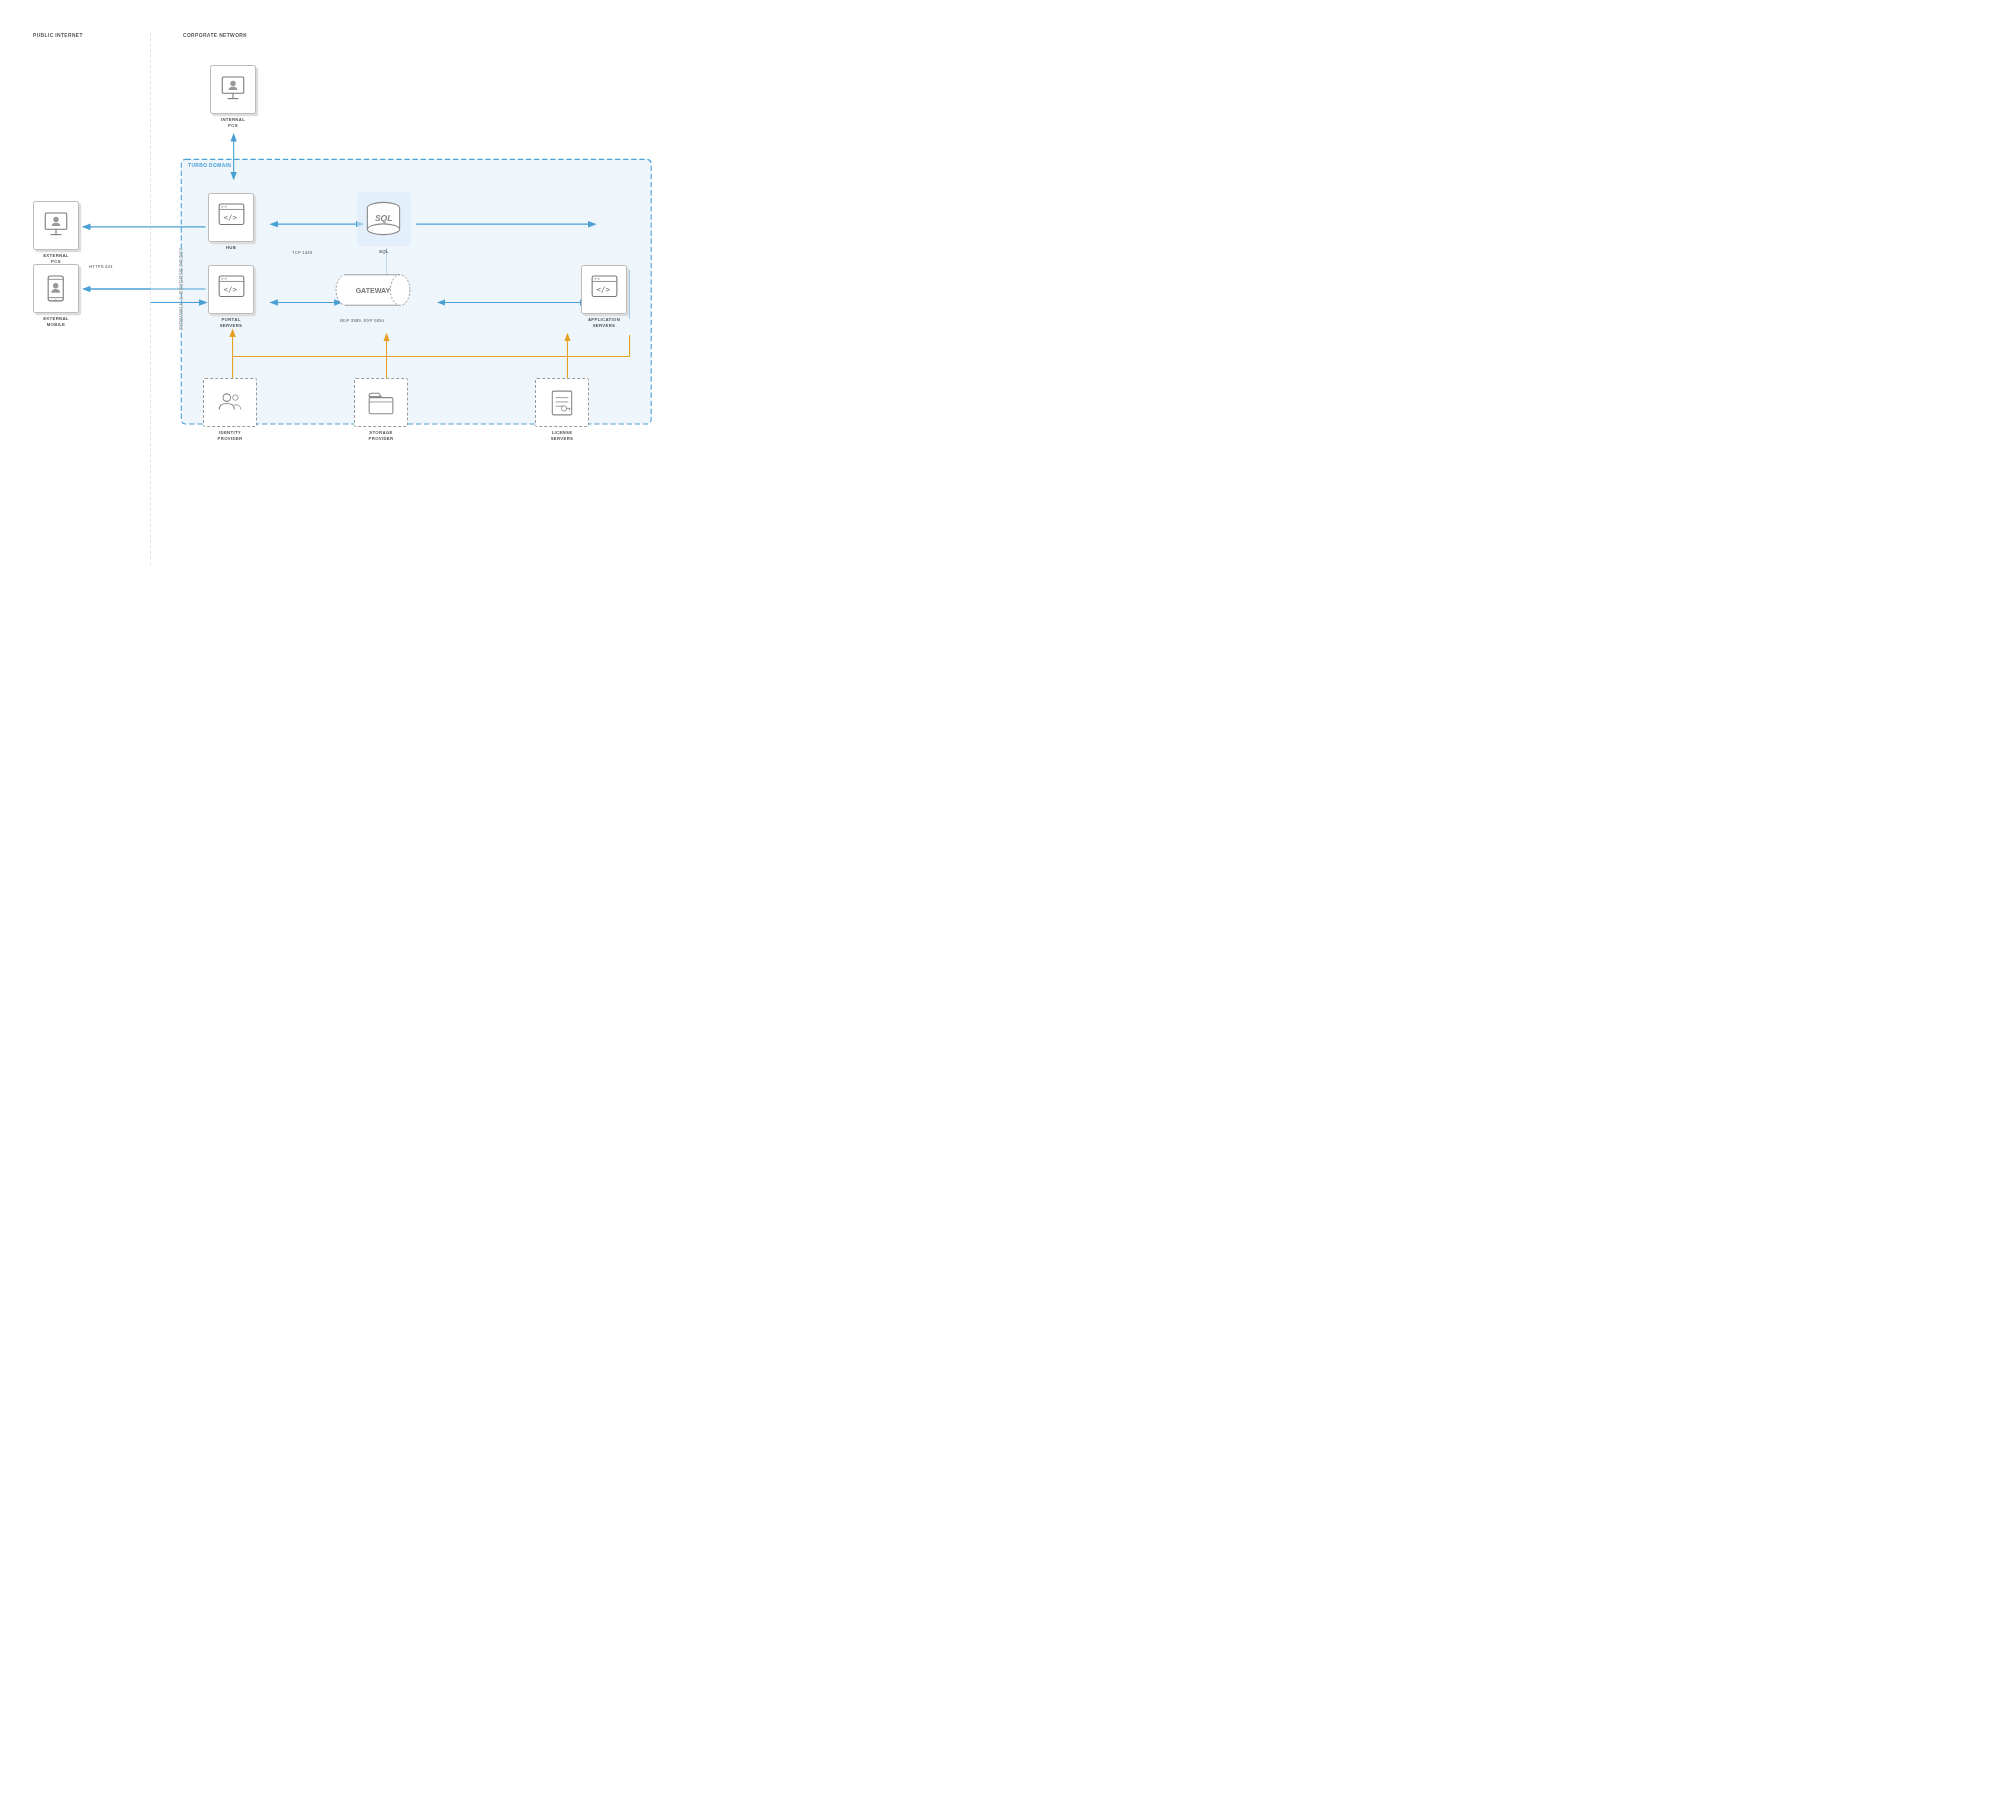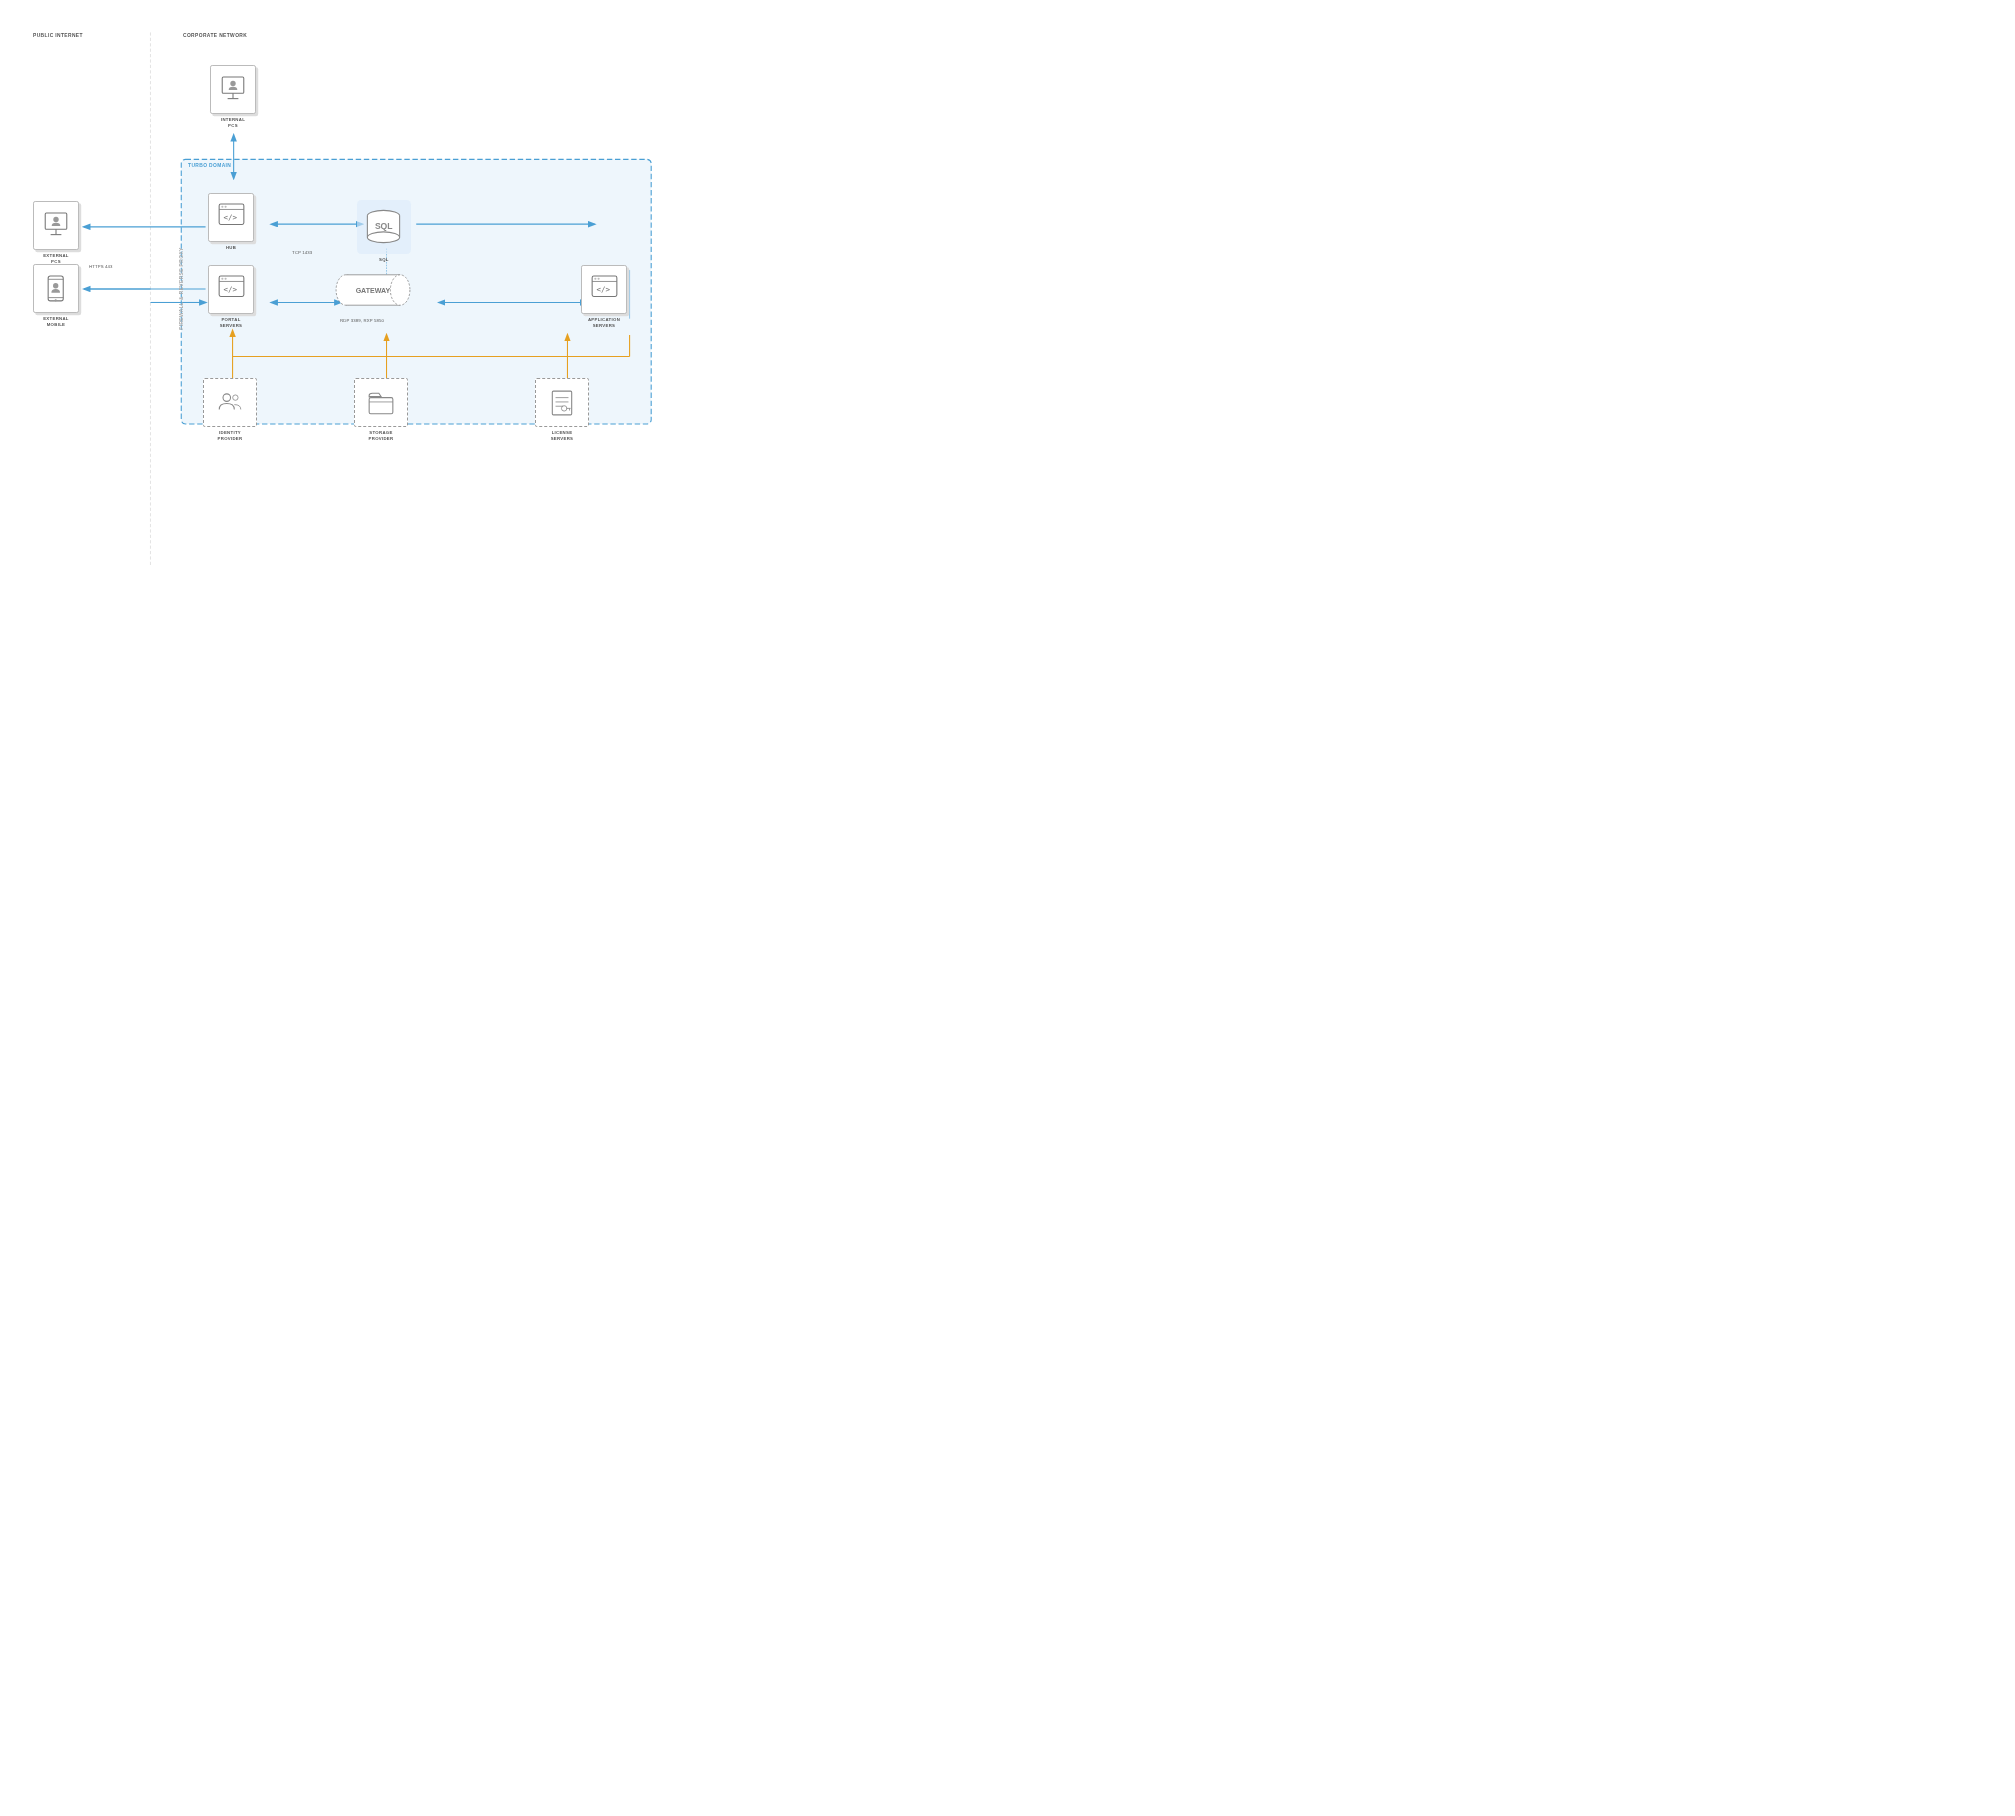--- a/index.html
+++ b/index.html
@@ -245,21 +245,21 @@
         <line x1="2" y1="12" x2="48" y2="12" stroke="#777" stroke-width="1.5"></line>
         <circle cx="8" cy="7" r="2" fill="#bbb"></circle>
         <circle cx="14" cy="7" r="2" fill="#bbb"></circle>
 
         <text x="10" y="32" font-size="14" fill="#777" font-family="monospace">&lt;/&gt;</text>
       </svg>
     </div>
     <div class="icon-label">HUB</div>
   </div>
 
-  <div class="icon-box" style="top:200px; left:357px;">
+  <div class="icon-box" style="top:192px; left:357px;font-style:italic;">
 
     <div style="background:rgba(220,235,250,0.6); border-radius:4.3px; padding:5.4px;">
       <svg width="43" height="43" viewBox="0 0 80 80">
 
         <ellipse cx="40" cy="20" rx="30" ry="10" fill="#fff" stroke="#888" stroke-width="2"></ellipse>
         <rect x="10" y="20" width="60" height="40" fill="#fff" stroke="none"></rect>
         <line x1="10" y1="20" x2="10" y2="60" stroke="#888" stroke-width="2"></line>
         <line x1="70" y1="20" x2="70" y2="60" stroke="#888" stroke-width="2"></line>
         <ellipse cx="40" cy="60" rx="30" ry="10" fill="#fff" stroke="#888" stroke-width="2"></ellipse>
 

